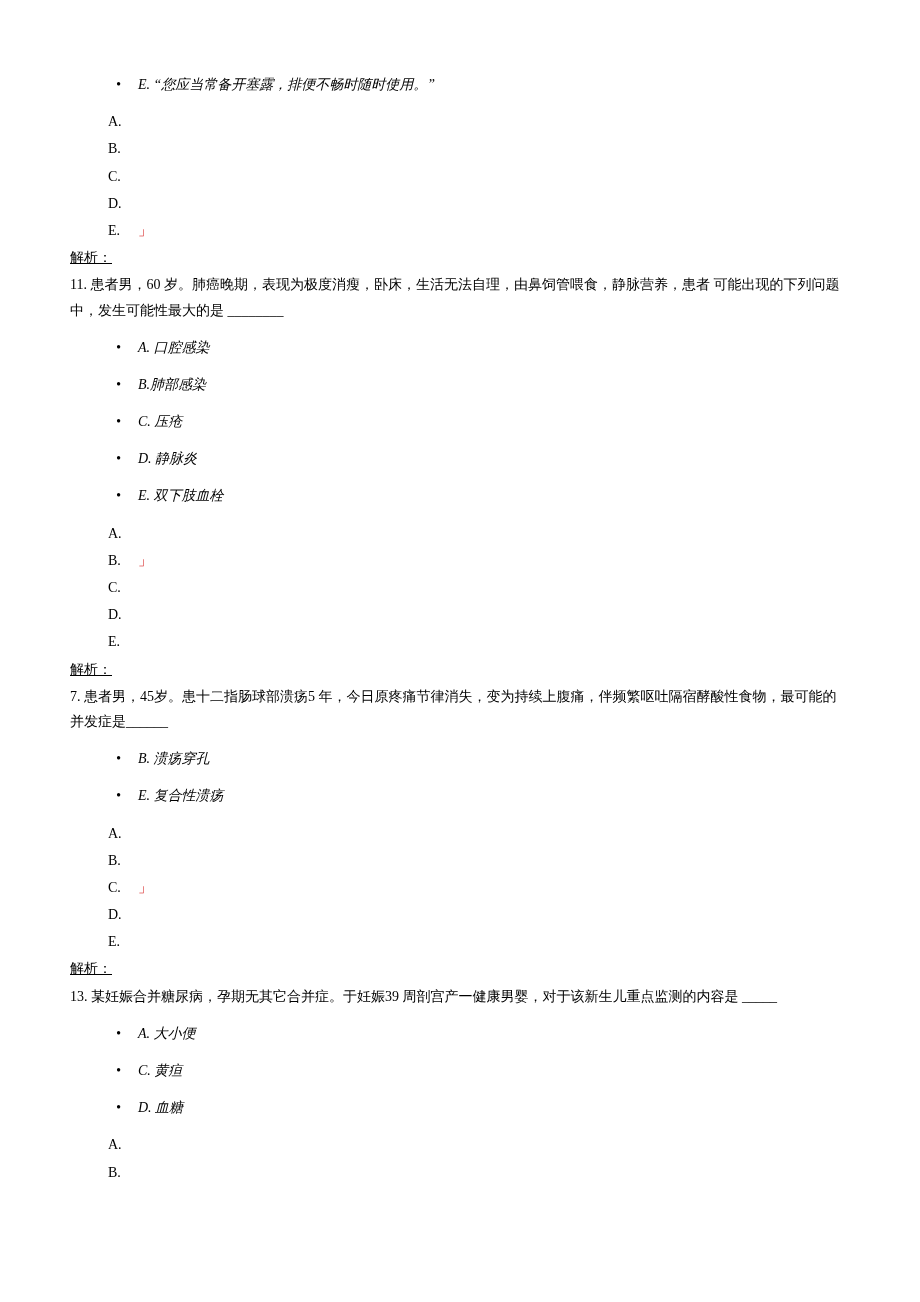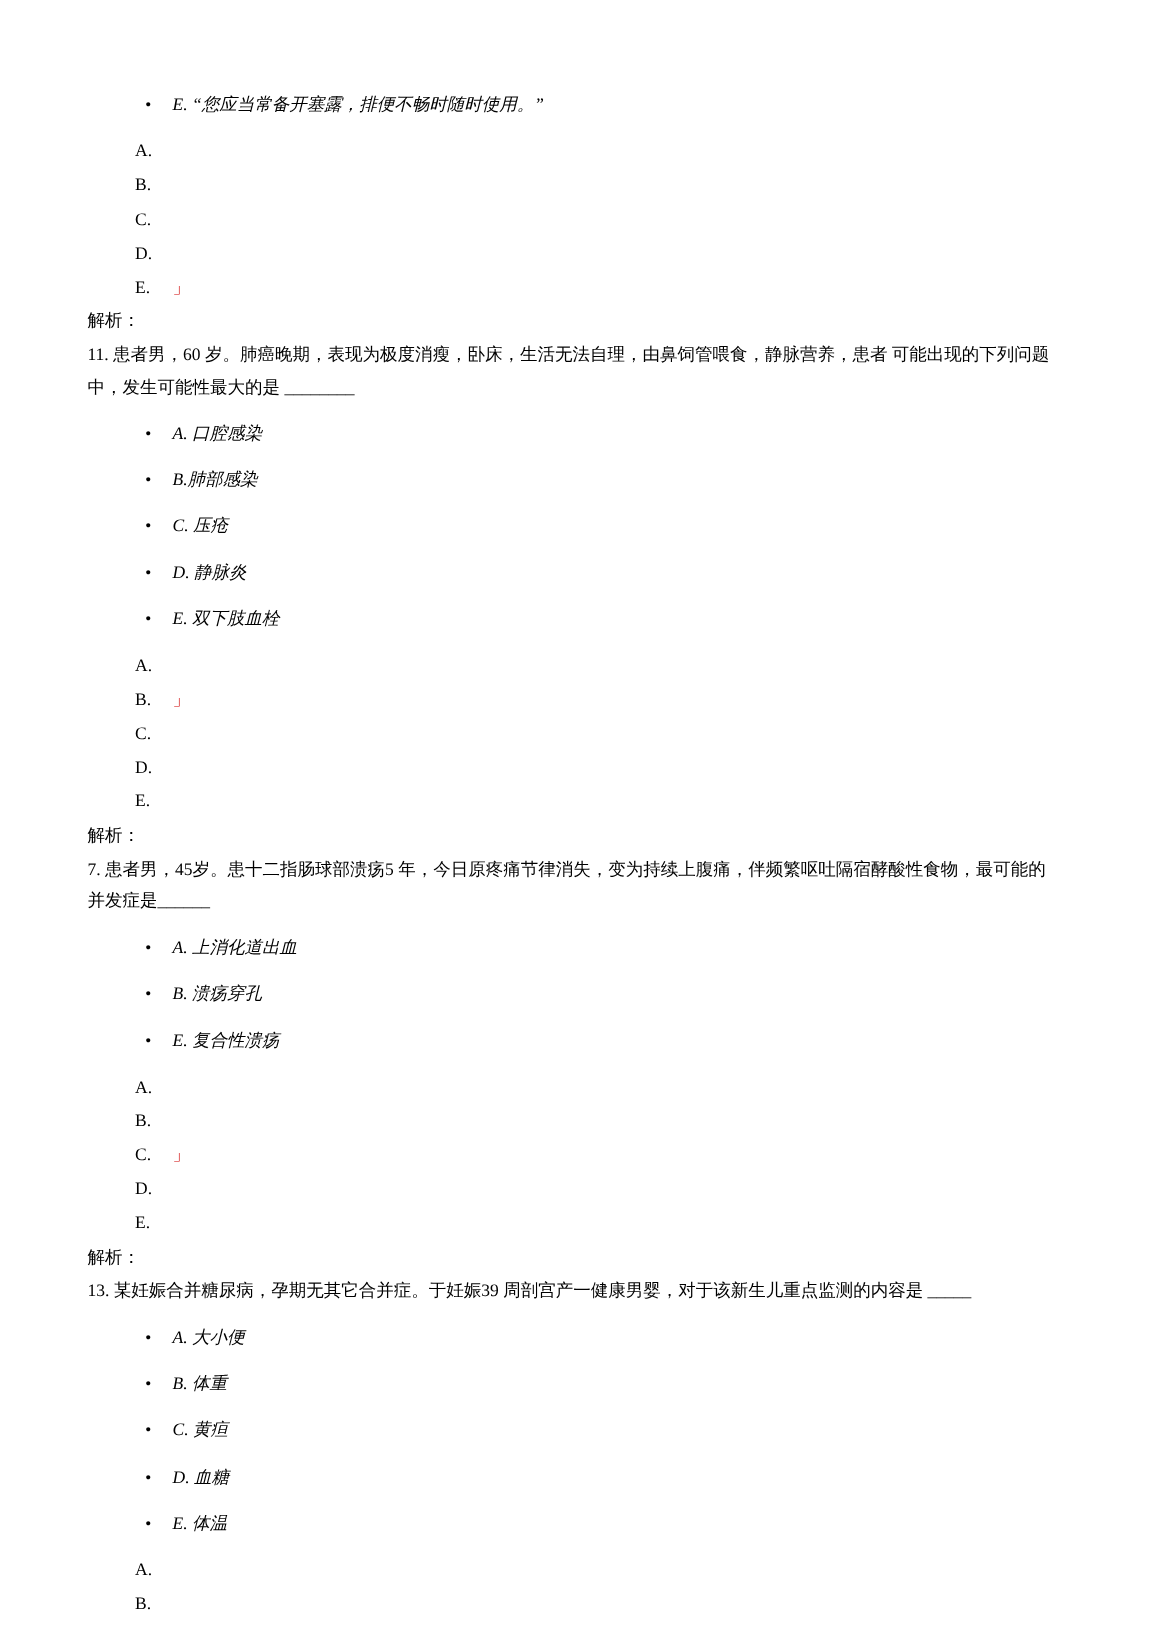--- a/index.html
+++ b/index.html
@@ -35,20 +35,21 @@
   .ans .letter {
     display: inline-block;
     width: 30px;
   }
   .ans .mark {
     color: #d00000;
     font-family: "SimSun", serif;
   }
   .sec {
     margin: 2px 0;
+    text-decoration: underline;
   }
   .q {
     margin: 2px 0;
   }
 </style>
 </head>
 <body>
 
 <ul class="bullet">
   <li><span>E. “您应当常备开塞露，排便不畅时随时使用。”</span></li>
@@ -70,33 +71,30 @@
 </ul>
 <div class="ans"><span class="letter">A.</span></div>
 <div class="ans"><span class="letter">B.</span><span class="mark">」</span></div>
 <div class="ans"><span class="letter">C.</span></div>
 <div class="ans"><span class="letter">D.</span></div>
 <div class="ans"><span class="letter">E.</span></div>
 <div class="sec">解析：</div>
 
 <div class="q">7. 患者男，45岁。患十二指肠球部溃疡5 年，今日原疼痛节律消失，变为持续上腹痛，伴频繁呕吐隔宿酵酸性食物，最可能的并发症是______</div>
 <ul class="bullet">
-  <li><span>A. 上消化道出血</span></li>
   <li><span>B. 溃疡穿孔</span></li>
   <li><span>E. 复合性溃疡</span></li>
 </ul>
 <div class="ans"><span class="letter">A.</span></div>
 <div class="ans"><span class="letter">B.</span></div>
 <div class="ans"><span class="letter">C.</span><span class="mark">」</span></div>
 <div class="ans"><span class="letter">D.</span></div>
 <div class="ans"><span class="letter">E.</span></div>
 <div class="sec">解析：</div>
 
 <div class="q">13. 某妊娠合并糖尿病，孕期无其它合并症。于妊娠39 周剖宫产一健康男婴，对于该新生儿重点监测的内容是 _____</div>
 <ul class="bullet">
   <li><span>A. 大小便</span></li>
-  <li><span>B. 体重</span></li>
   <li><span>C. 黄疸</span></li>
   <li><span>D. 血糖</span></li>
-  <li><span>E. 体温</span></li>
 </ul>
 <div class="ans"><span class="letter">A.</span></div>
 <div class="ans"><span class="letter">B.</span></div>
 
 </body></html>

